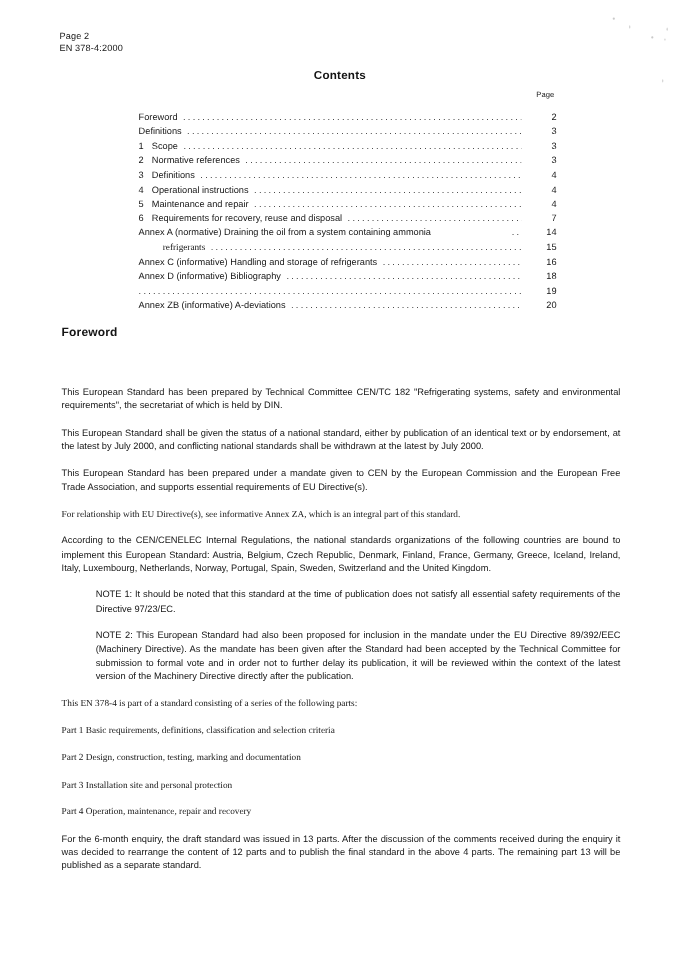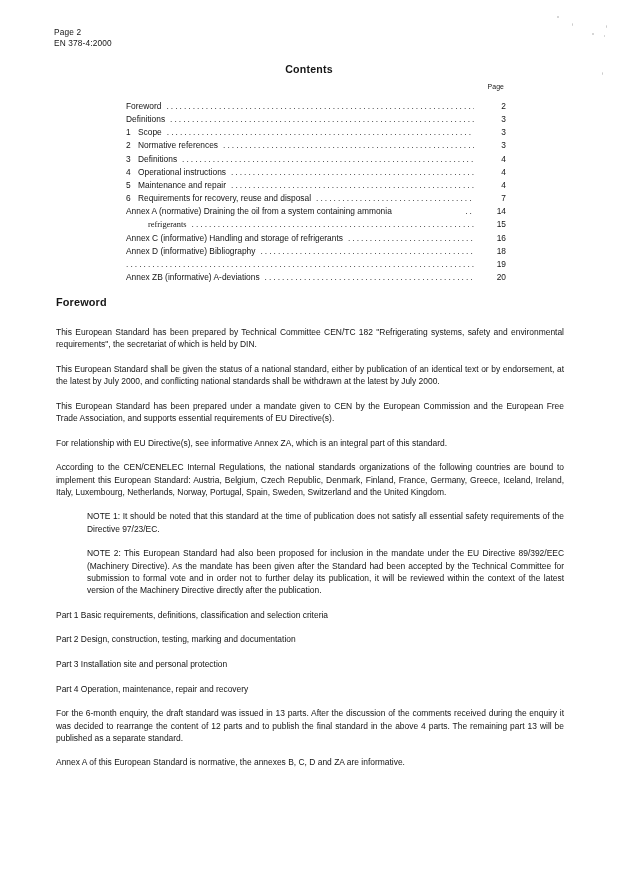--- a/index.html
+++ b/index.html
@@ -124,33 +124,34 @@
     left: 56px;
     top: 296px;
     font-size: 10.9px;
     font-weight: bold;
     letter-spacing: 0.15px;
   }
 
   .body {
     position: absolute;
     left: 56px;
-    top: 326px;
+    top: 350px;
     width: 508px;
     font-size: 8.45px;
     line-height: 12.3px;
   }
   .body p {
     margin: 0 0 12.3px 0;
     text-align: justify;
     text-justify: inter-word;
   }
   .body p.last-line,
   .body p.noj {
     text-align: left;
+    font-family: Liberation Serif, serif;
   }
   .body p.note {
     margin-left: 31px;
     width: 477px;
     margin-bottom: 12.3px;
   }
   .body p.part {
     margin-bottom: 12.3px;
   }
 </style>
@@ -263,21 +264,21 @@
   <div class="h1">Foreword</div>
 
   <div class="body">
     <p>This European Standard has been prepared by Technical Committee CEN/TC 182 "Refrigerating systems, safety and environmental requirements", the secretariat of which is held by DIN.</p>
     <p>This European Standard shall be given the status of a national standard, either by publication of an identical text or by endorsement, at the latest by July 2000, and conflicting national standards shall be withdrawn at the latest by July 2000.</p>
     <p>This European Standard has been prepared under a mandate given to CEN by the European Commission and the European Free Trade Association, and supports essential requirements of EU Directive(s).</p>
     <p class="noj">For relationship with EU Directive(s), see informative Annex ZA, which is an integral part of this standard.</p>
     <p>According to the CEN/CENELEC Internal Regulations, the national standards organizations of  the following countries are bound to implement this European Standard: Austria, Belgium, Czech Republic, Denmark, Finland, France, Germany, Greece, Iceland, Ireland, Italy, Luxembourg, Netherlands, Norway, Portugal, Spain, Sweden, Switzerland and the United Kingdom.</p>
     <p class="note">NOTE 1: It should be noted that this standard at the time of publication does not satisfy all essential safety requirements of the Directive 97/23/EC.</p>
     <p class="note">NOTE 2: This European Standard had also been proposed for inclusion in the mandate under the EU Directive 89/392/EEC (Machinery Directive). As the mandate has been given after the Standard had been accepted by the Technical Committee for submission to formal vote and in order not to further delay its publication, it will be reviewed within the context of the latest version of the Machinery Directive directly after the publication.</p>
+    <p class="noj">This EN 378-4 is part of a standard consisting of a series of the following parts:</p>
     <p class="part noj">Part 1  Basic requirements, definitions, classification and selection criteria</p>
     <p class="part noj">Part 2  Design, construction, testing, marking and documentation</p>
     <p class="part noj">Part 3  Installation site and personal protection</p>
     <p class="part noj">Part 4  Operation, maintenance, repair and recovery</p>
     <p>For the 6-month enquiry, the draft standard was issued in 13 parts. After the discussion of the comments received during the enquiry it was decided to rearrange the content of 12 parts and to publish the final standard in the above 4 parts. The remaining part 13 will be published as a separate standard.</p>
-    <p class="noj">Annex A of this European Standard is normative, the annexes B, C, D and ZA are informative.</p>
   </div>
 
 </div>
 
 </body></html>

